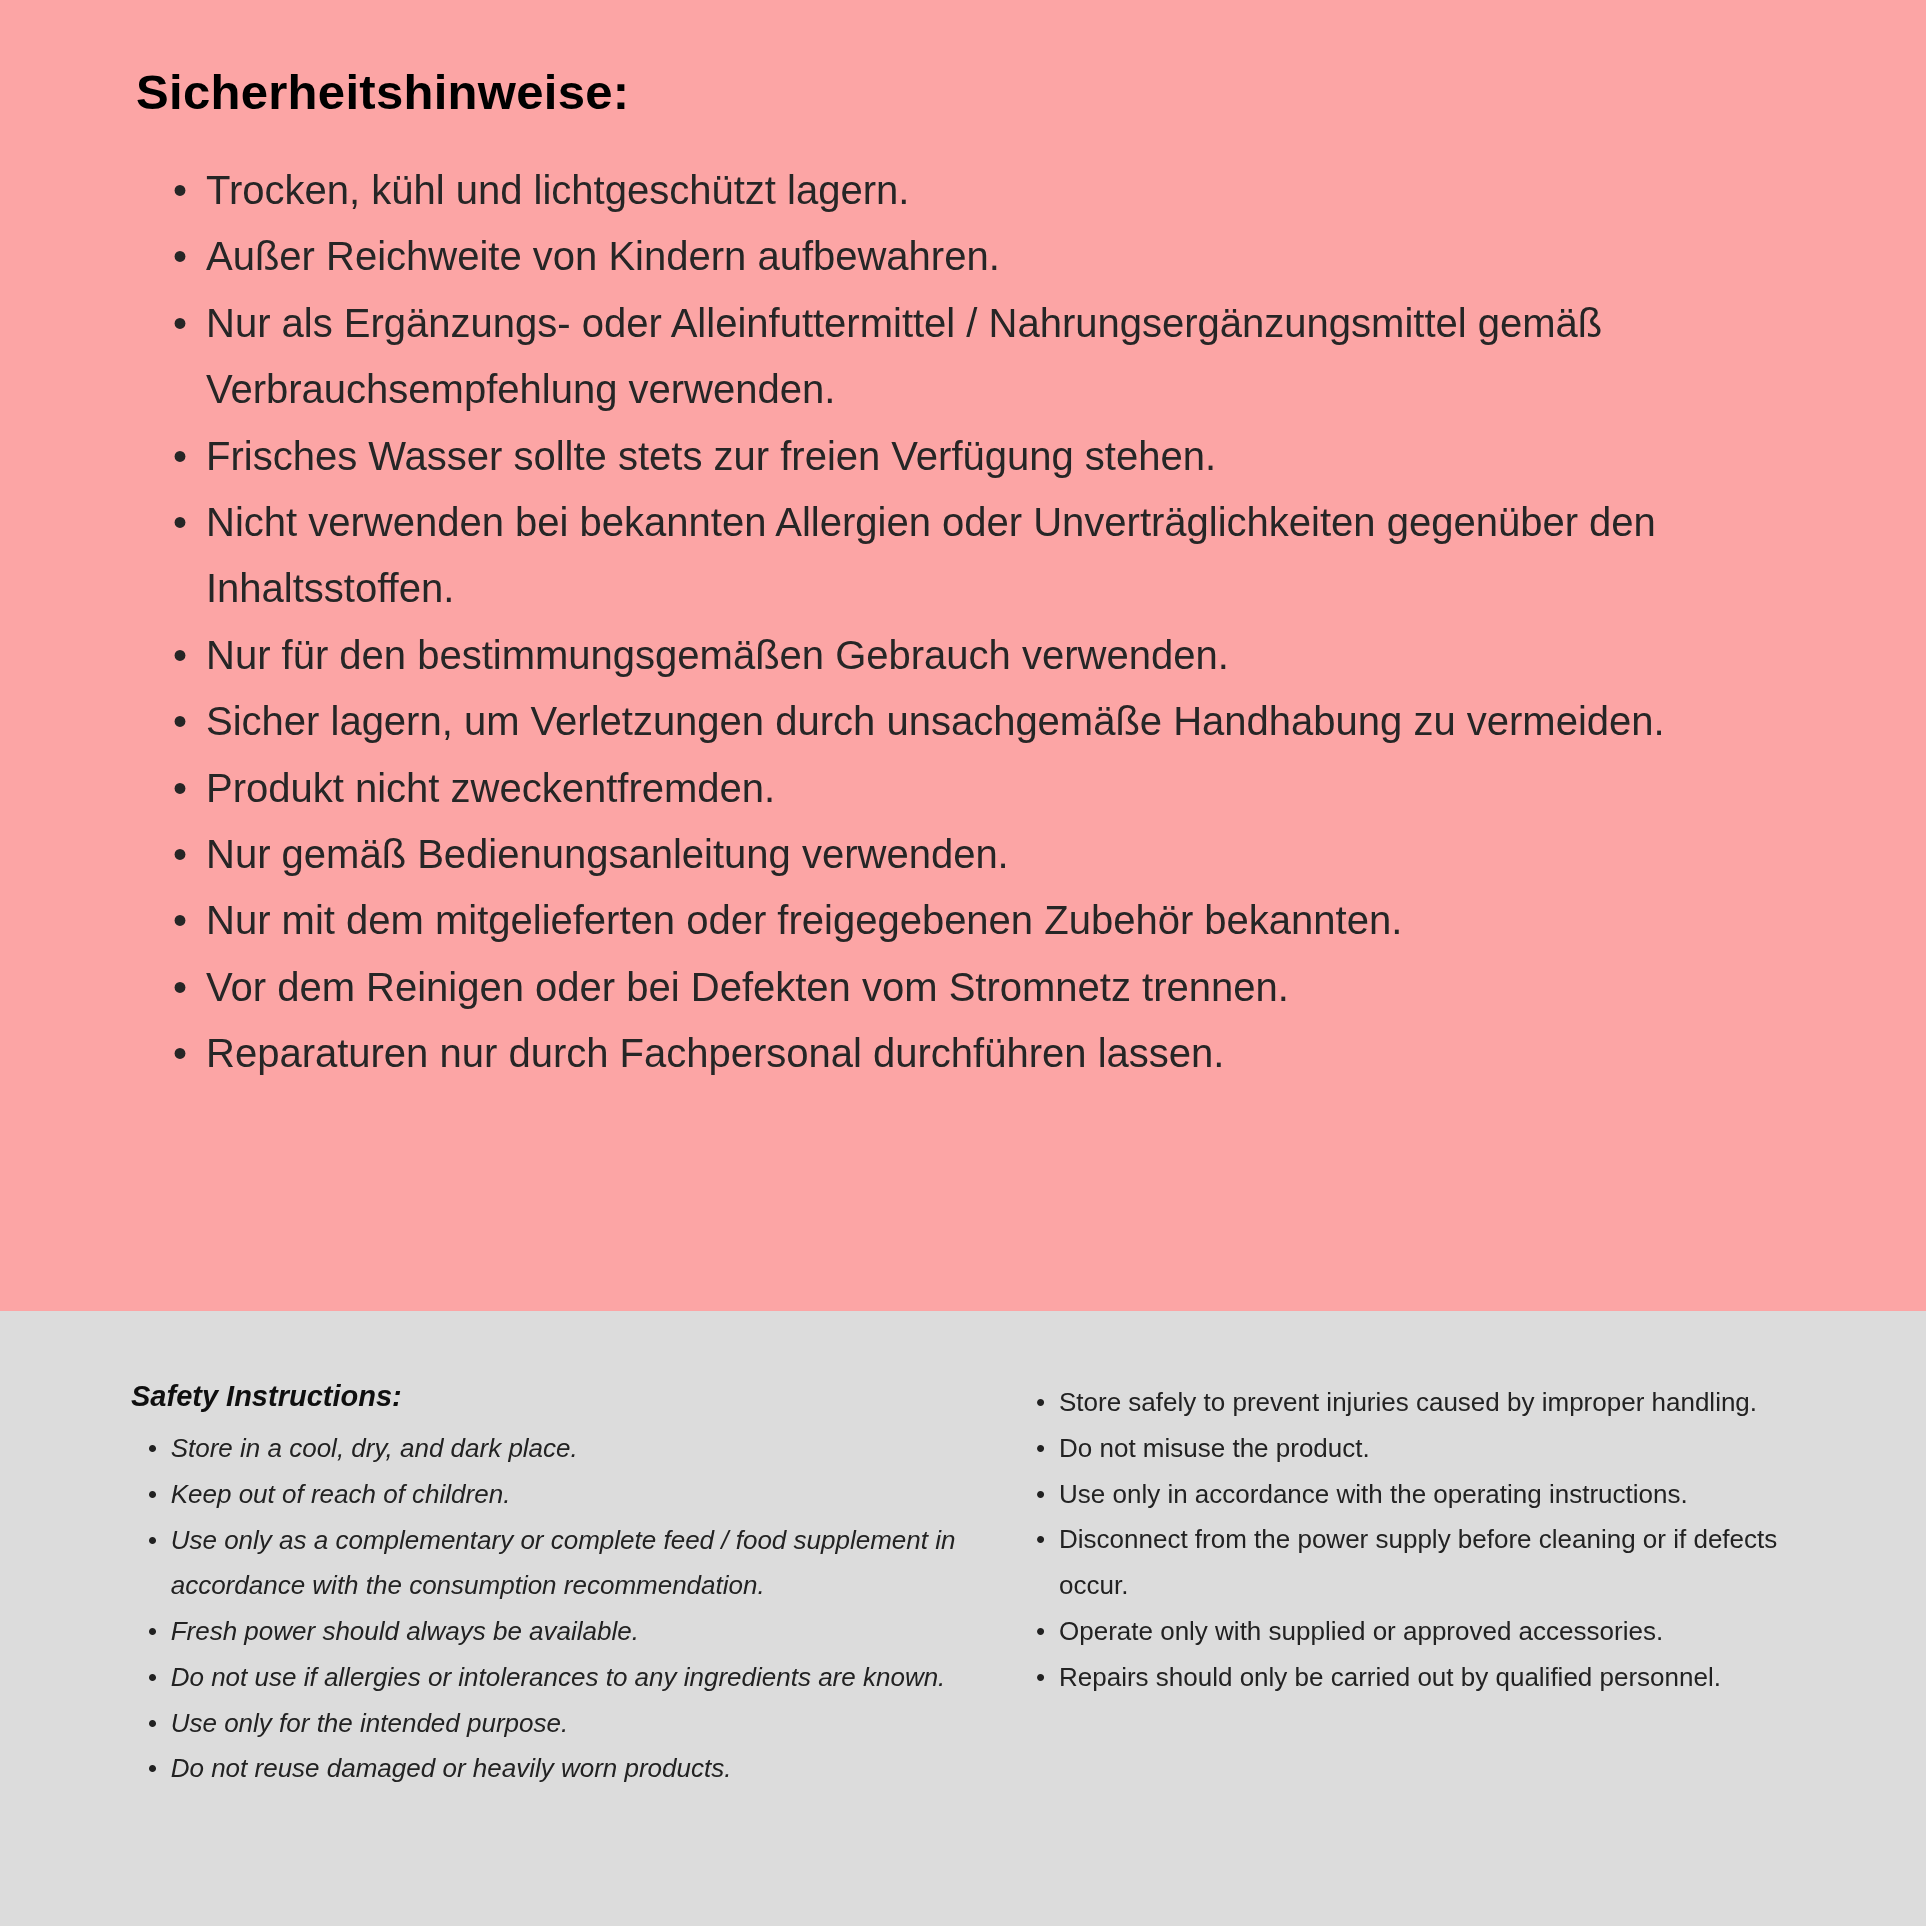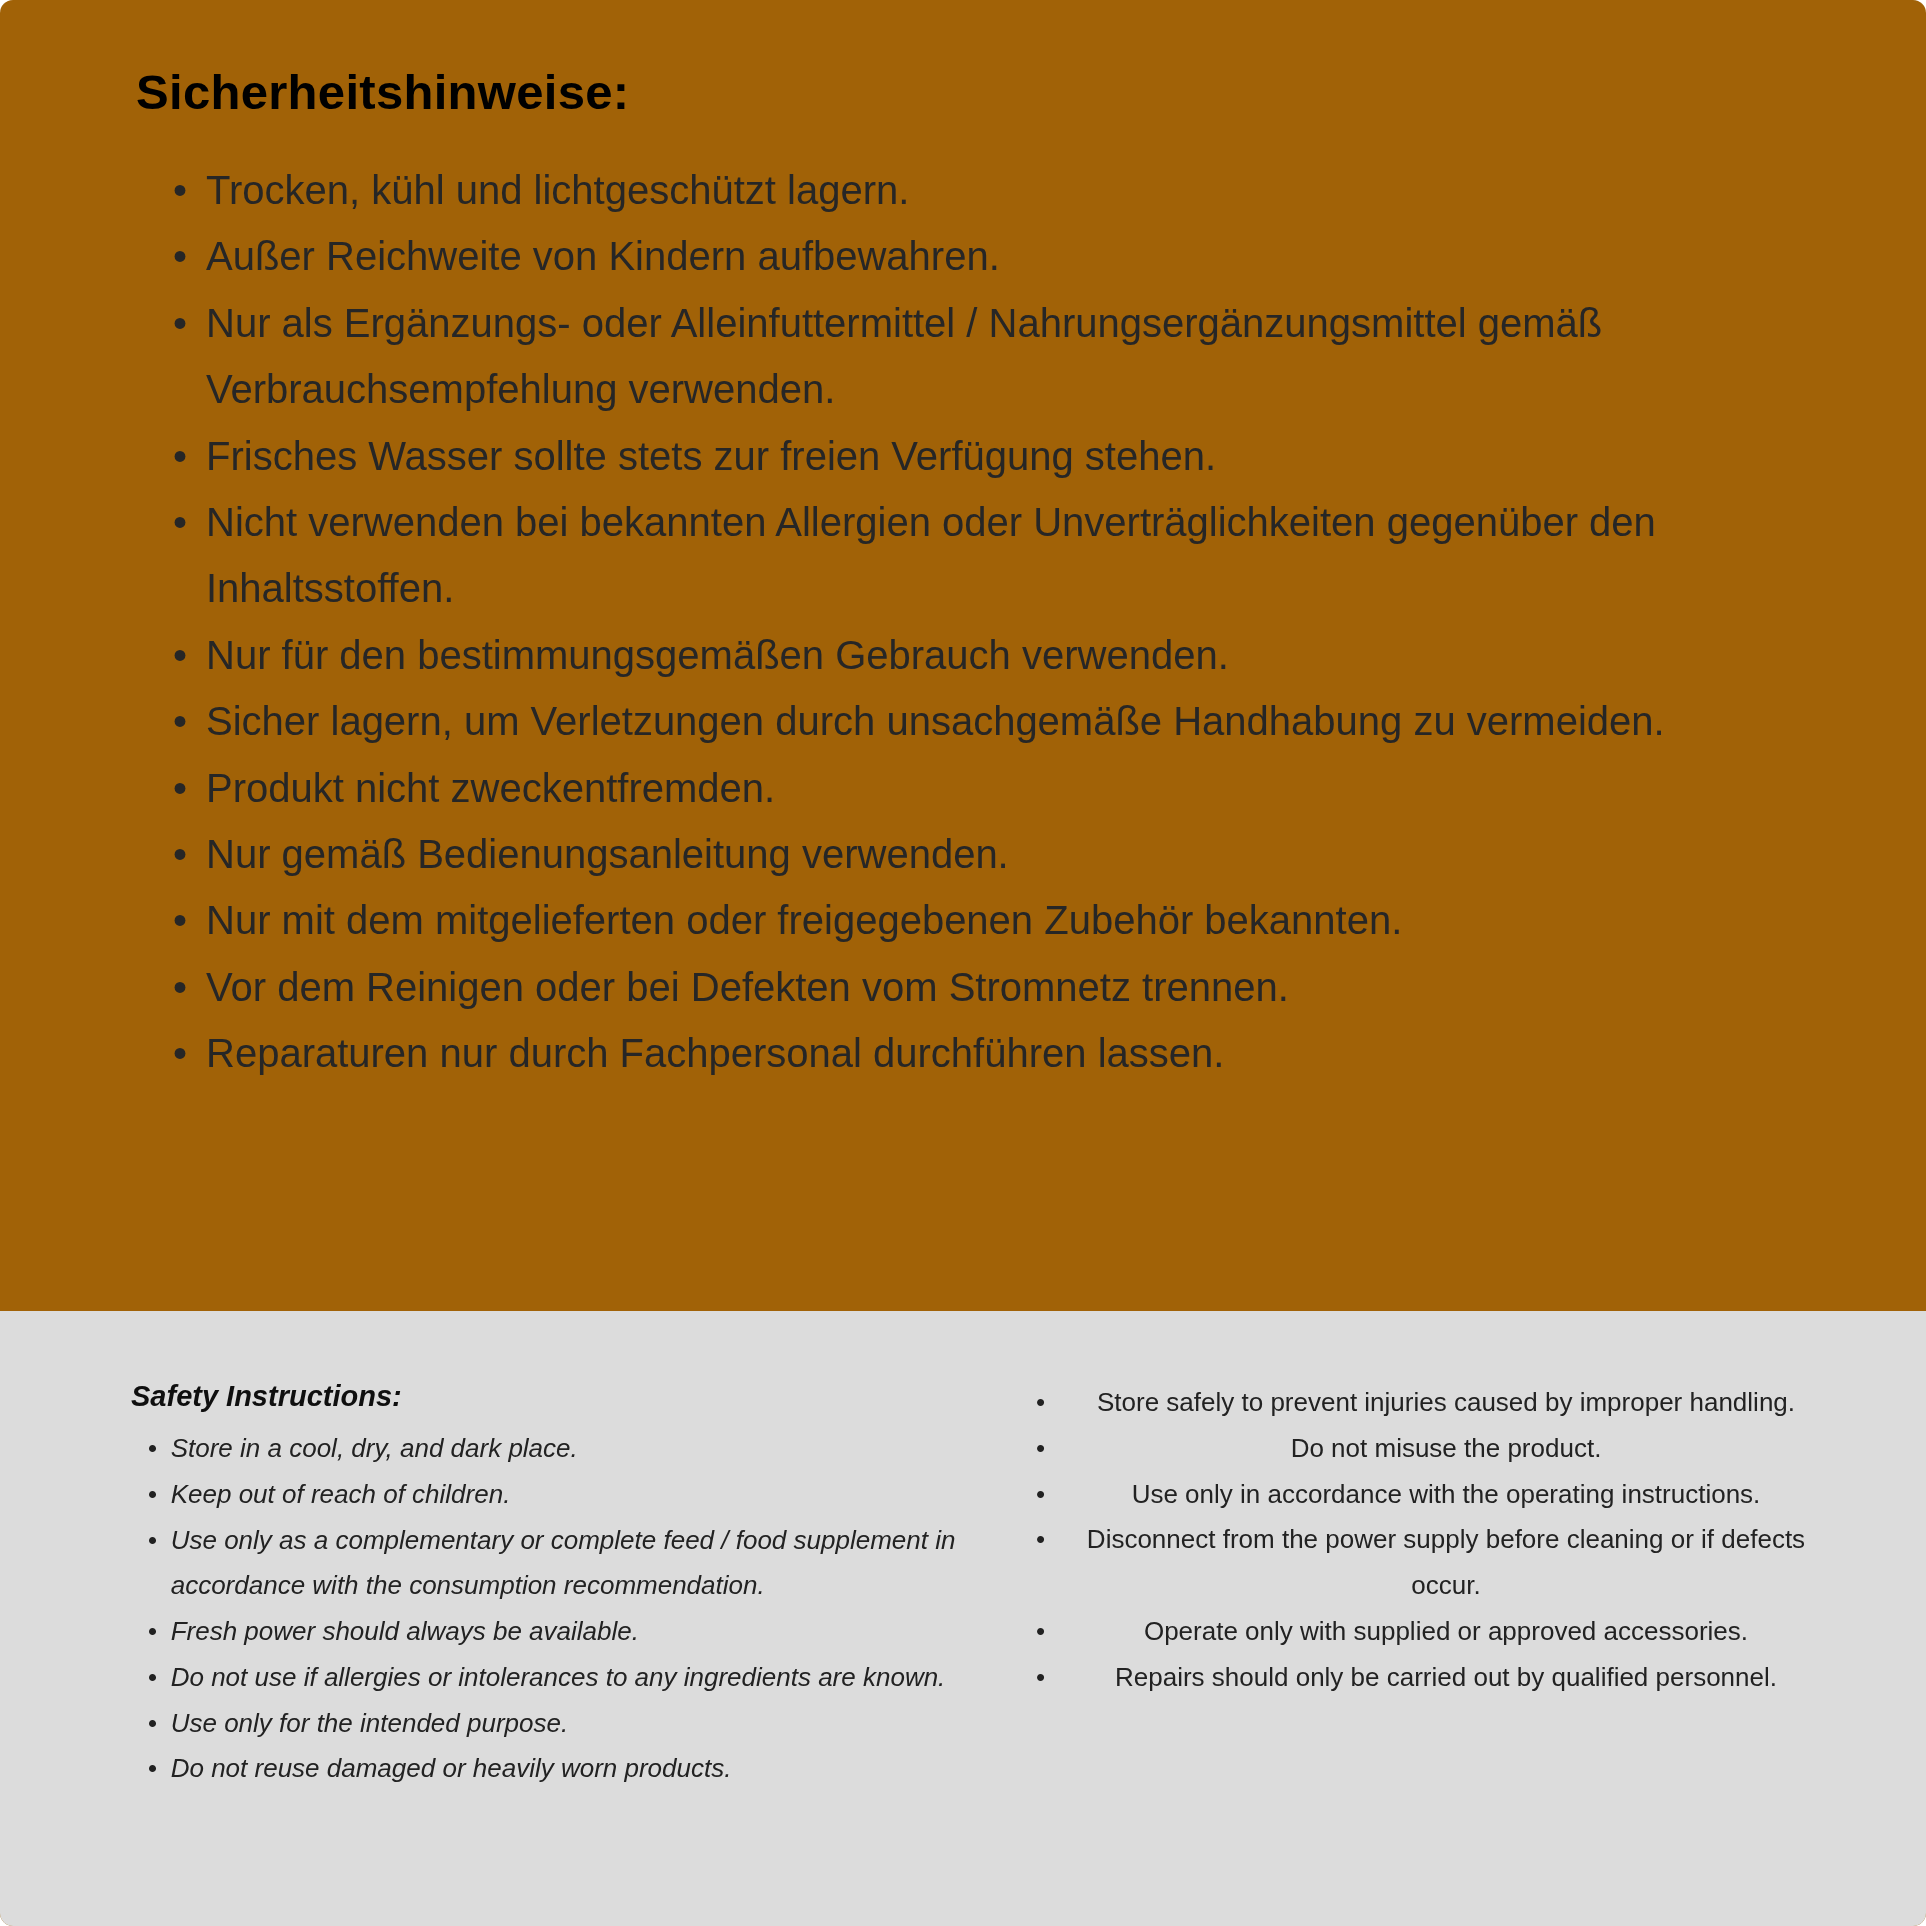--- a/index.html
+++ b/index.html
@@ -7,22 +7,21 @@
     padding: 0;
     background: #ffffff;
   }
   .page {
     position: relative;
     width: 1926px;
     height: 1926px;
     font-family: "Liberation Sans", "DejaVu Sans", sans-serif;
     color: #222222;
     overflow: hidden;
-    background: #a16207;
-    border-radius: 13px;
+    background: #fca5a5;
   }
 
   
   .german-section {
     box-sizing: border-box;
     height: 1311px;
     padding: 64px 128px 0 136px;
   }
   .german-title {
     margin: 0 0 37px 0;
@@ -62,21 +61,20 @@
   }
   .col-left {
     box-sizing: border-box;
     width: 905px;
     flex: 0 0 auto;
     font-style: italic;
   }
   .col-right {
     flex: 1 1 auto;
     min-width: 0;
-    text-align: center;
   }
   .english-title {
     margin: 0 0 13px 0;
     font-size: 29px;
     font-weight: 700;
     color: #0f0f0f;
   }
   ul.en-list {
     list-style: none;
     margin: 0;

